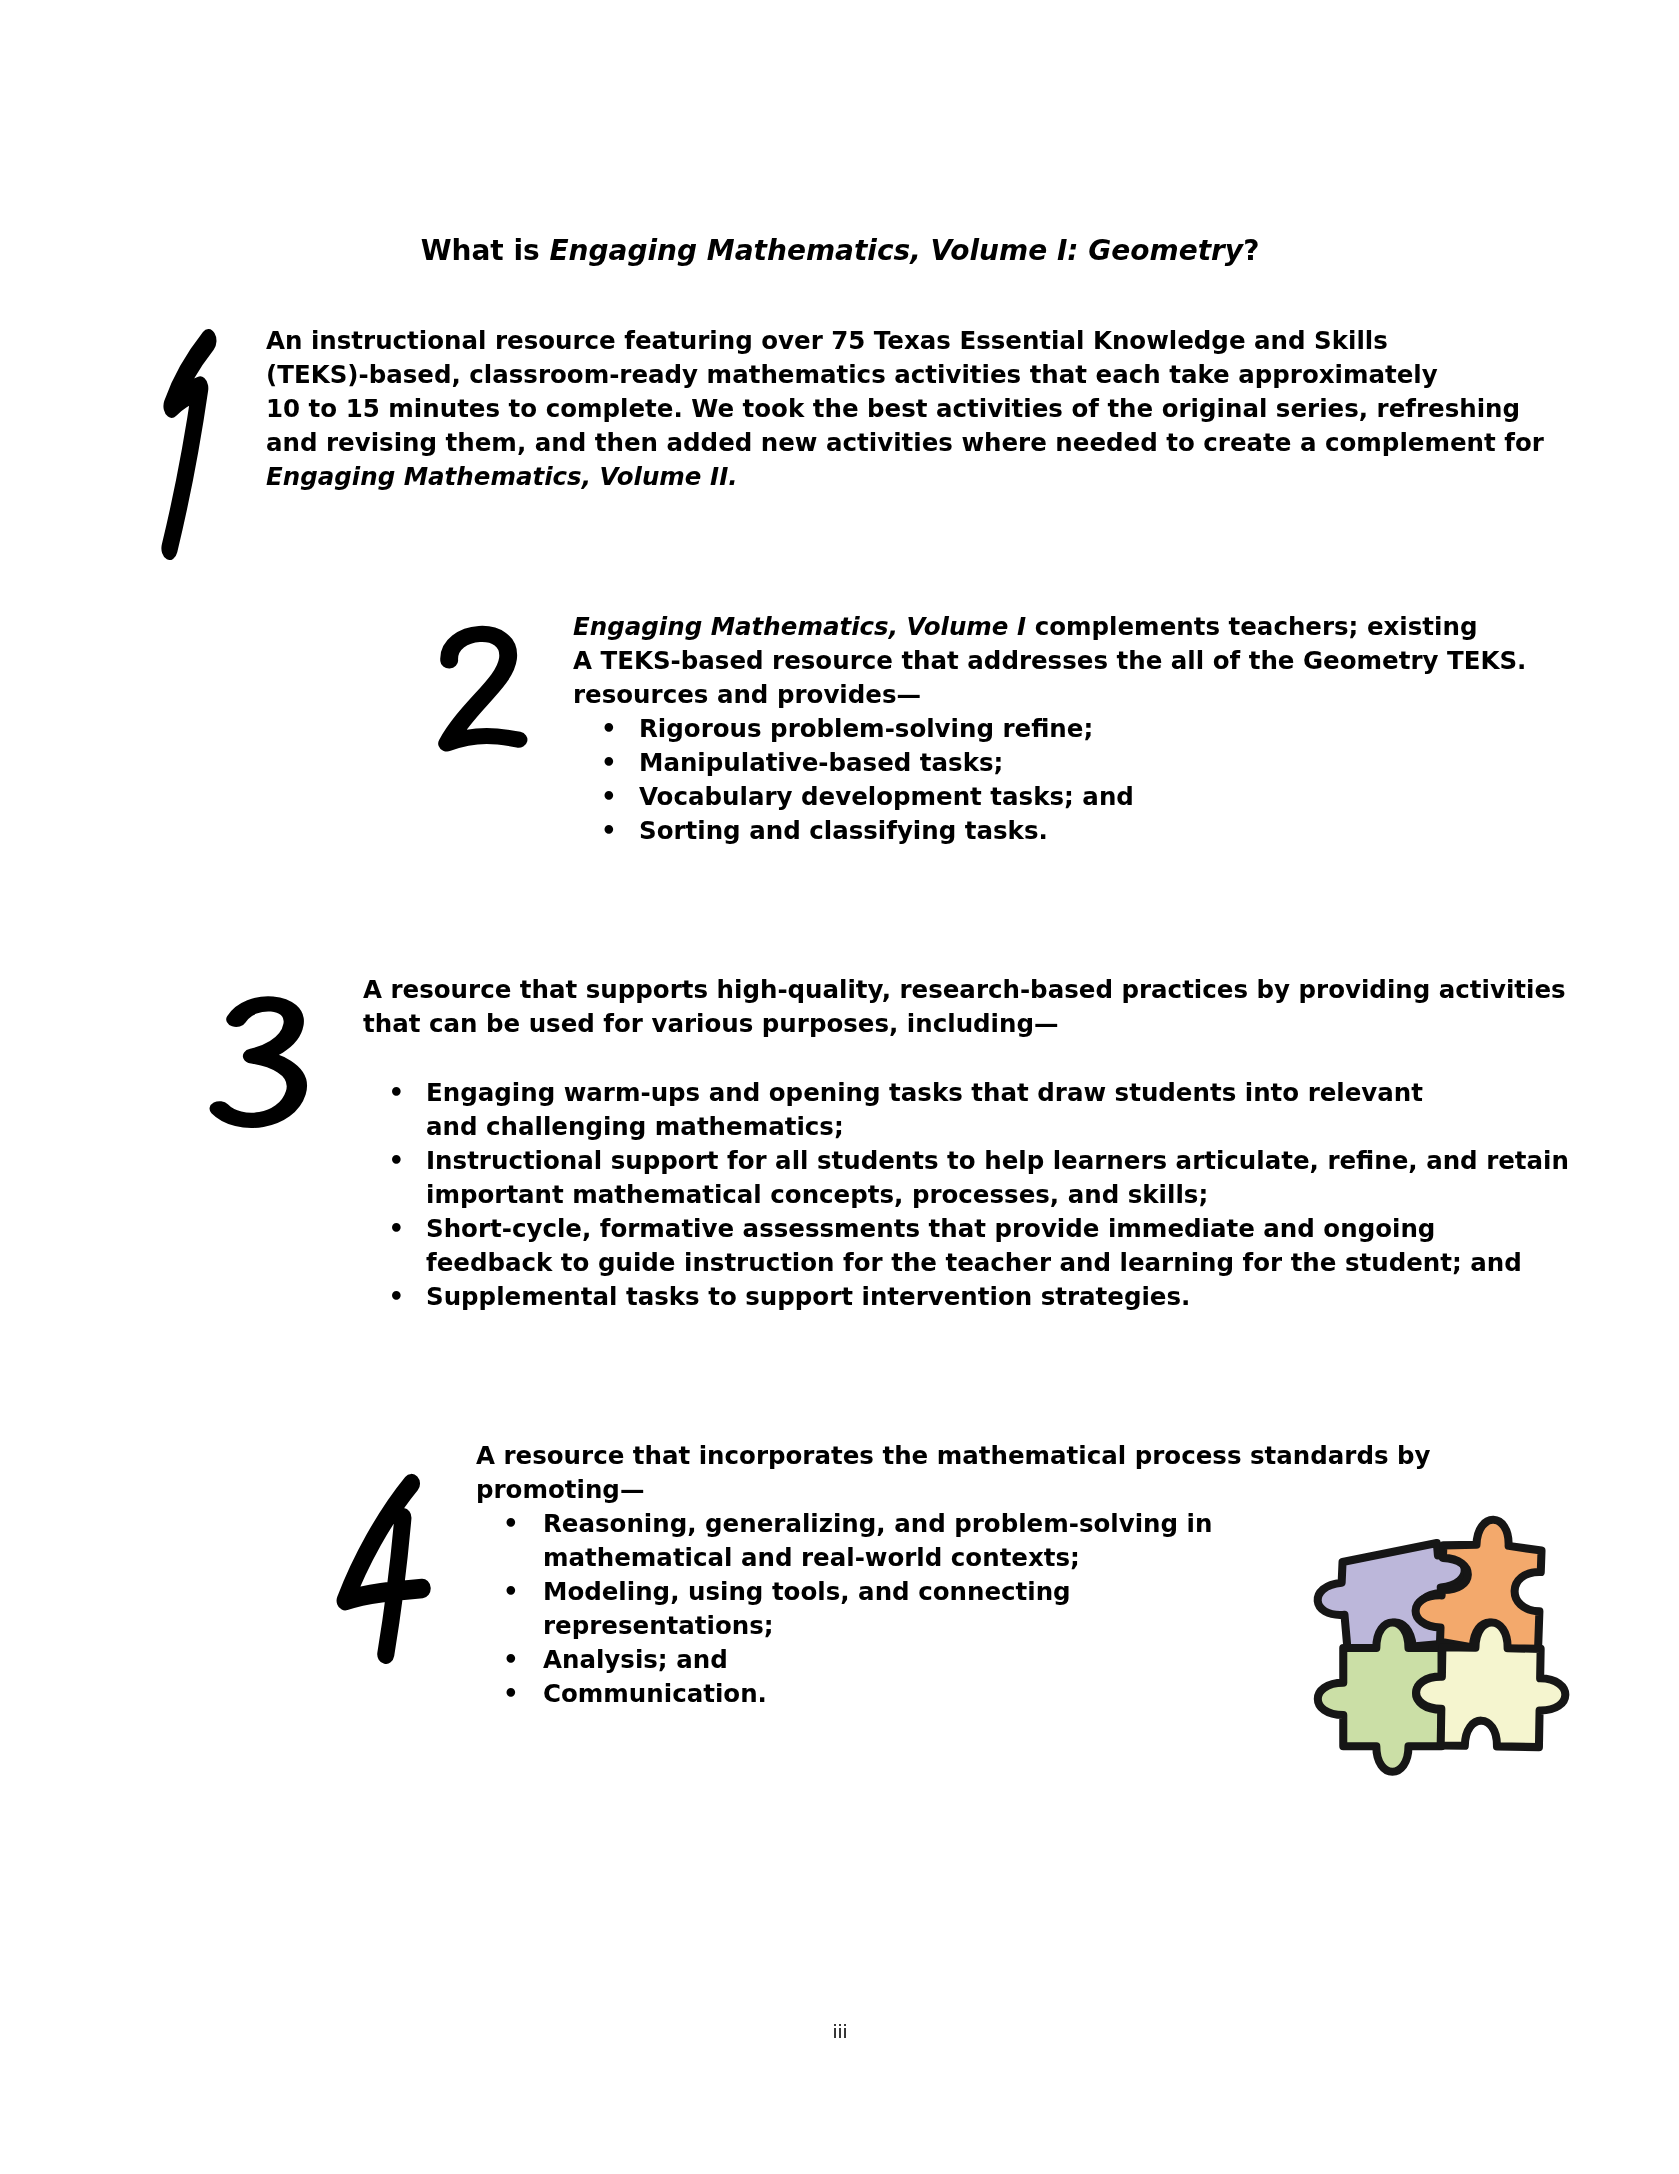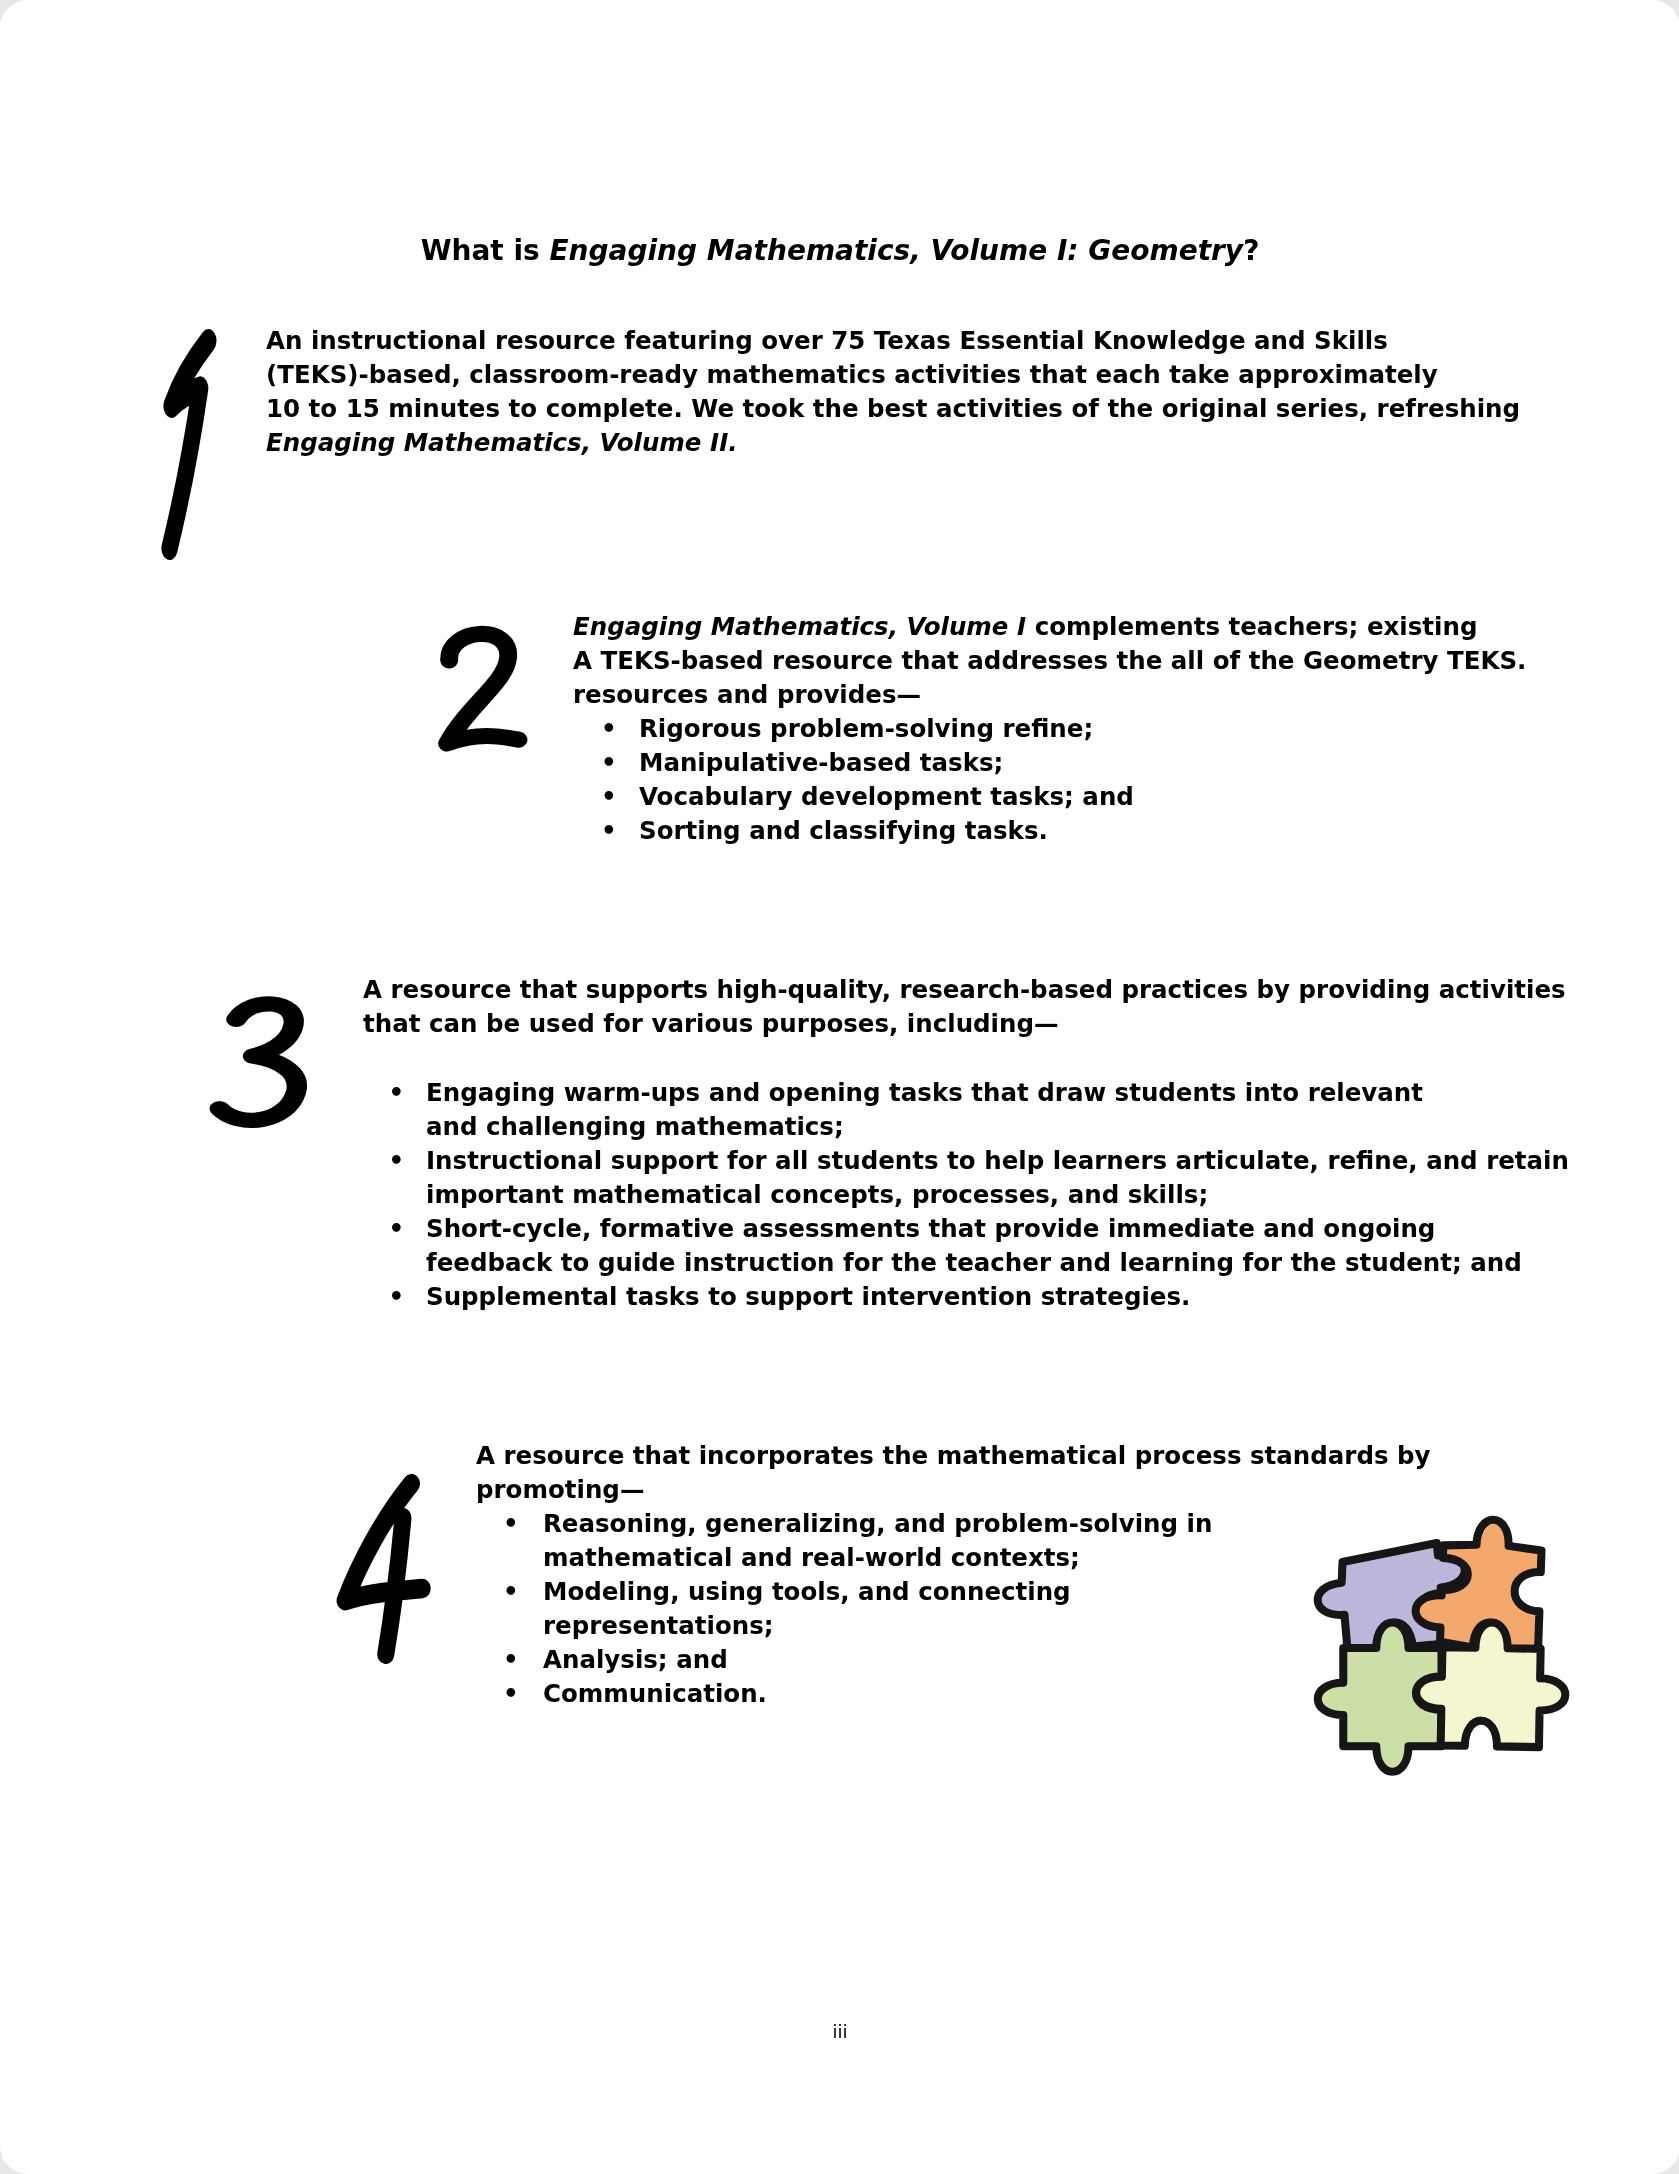--- a/index.html
+++ b/index.html
@@ -4,21 +4,20 @@
 <style>
   html,body{margin:0;padding:0;background:#e8e8e8;}
   .page{
     position:relative;
     width:1680px;height:2174px;
     margin:0 auto;
     background:#ffffff;
     font-family:"DejaVu Sans","Liberation Sans",sans-serif;
     color:#000;
     overflow:hidden;
-    border-radius:28px;
   }
   .title{
     position:absolute;top:234px;left:0;width:100%;
     text-align:center;font-size:28px;font-weight:bold;margin:0;
   }
   .title em{font-style:italic;}
   .text{position:absolute;font-size:24.5px;line-height:34px;font-weight:bold;}
   .ln{white-space:nowrap;}
   .ln em{font-style:italic;}
   .italic{font-style:italic;}
@@ -51,20 +50,21 @@
 
   <h1 class="title"><span>What is </span><em>Engaging Mathematics, Volume I: Geometry</em><span>?</span></h1>
 
   <svg class="numeral n1" role="img" viewBox="0 0 100 160" preserveAspectRatio="none" aria-label="1">
     <path stroke-width="16" d="M66,10 C50,24 38,38 30,54 C40,47 50,44 58,42 C50,80 40,116 28,150"></path>
   </svg>
   <div class="text s1">
     <div class="ln">An instructional resource featuring over 75 Texas Essential Knowledge and Skills</div>
     <div class="ln">(TEKS)-based, classroom-ready mathematics activities that each take approximately</div>
     <div class="ln">10 to 15 minutes to complete. We took the best activities of the original series, refreshing</div>
+    <div class="ln">and revising them, and then added new activities where needed to create a complement for</div>
     <div class="ln italic">Engaging Mathematics, Volume II.</div>
   </div>
 
   <svg class="numeral n2" role="img" viewBox="0 0 100 160" preserveAspectRatio="none" aria-label="2">
     <path stroke-width="17" d="M24,46 C22,12 84,6 80,44 C77,70 42,94 22,134 C50,122 72,126 90,130"></path>
   </svg>
   <div class="text s2">
     <div class="ln"><em>Engaging Mathematics, Volume I</em><span> complements teachers; existing</span></div>
     <div class="ln">A TEKS-based resource that addresses the all of the Geometry TEKS.</div>
     <div class="ln">resources and provides—</div>

